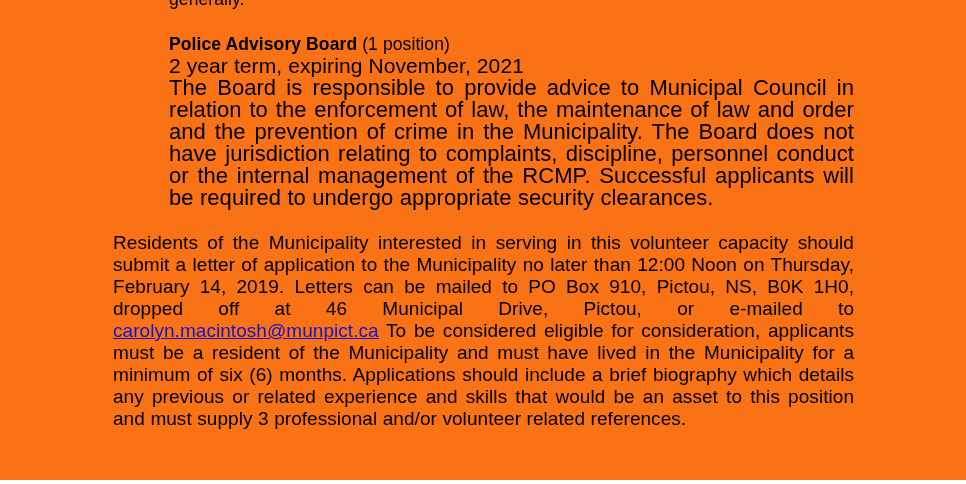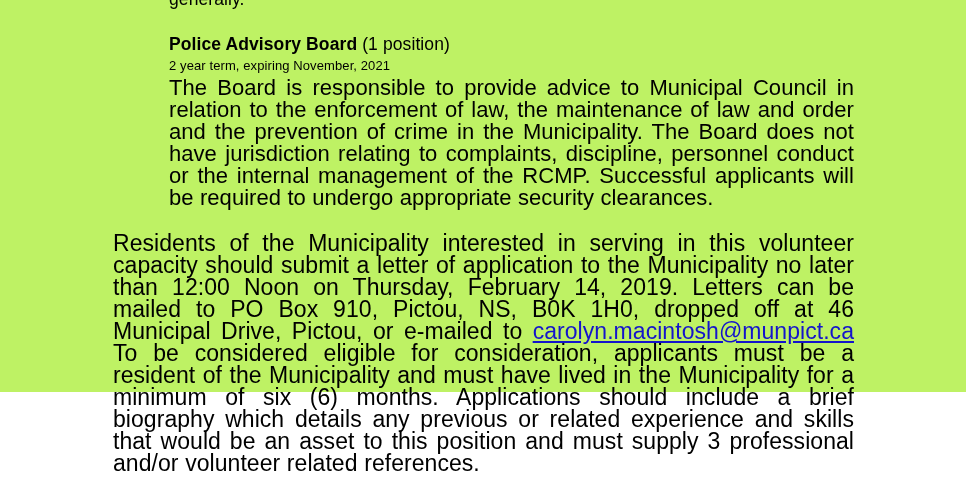--- a/index.html
+++ b/index.html
@@ -15,22 +15,22 @@
     font-family: "Liberation Sans", sans-serif;
     color: #000000;
     position: relative;
   }
 
   .page {
     position: absolute;
     top: 0;
     left: 0;
     width: 966px;
-    height: 392px;
-    background: #bef264;
+    height: 480px;
+    background: #f97316;
   }
 
   
   .clipped-line {
     position: absolute;
     left: 169px;
     top: -12px;
     font-size: 17.5px;
     line-height: 22px;
     letter-spacing: 0.1px;
@@ -52,21 +52,21 @@
     letter-spacing: 0.1px;
   }
   .board-heading .name {
     font-weight: bold;
   }
   .board-heading .positions {
     font-weight: normal;
   }
 
   .board-term {
-    font-size: 13px;
+    font-size: 21px;
     line-height: 22px;
     white-space: nowrap;
     letter-spacing: 0.1px;
   }
 
   .board-desc {
     font-size: 22px;
     line-height: 22px;
     text-align: justify;
     text-align-last: left;
@@ -77,21 +77,21 @@
 
   
   .main-block {
     position: absolute;
     left: 113px;
     top: 232px;
     width: 741px;
   }
 
   .main-para {
-    font-size: 23px;
+    font-size: 19px;
     line-height: 22px;
     text-align: justify;
     text-align-last: left;
     letter-spacing: 0.05px;
     margin: 0;
     word-spacing: 0.2px;
   }
 
   .email-link {
     color: #1414cc;

